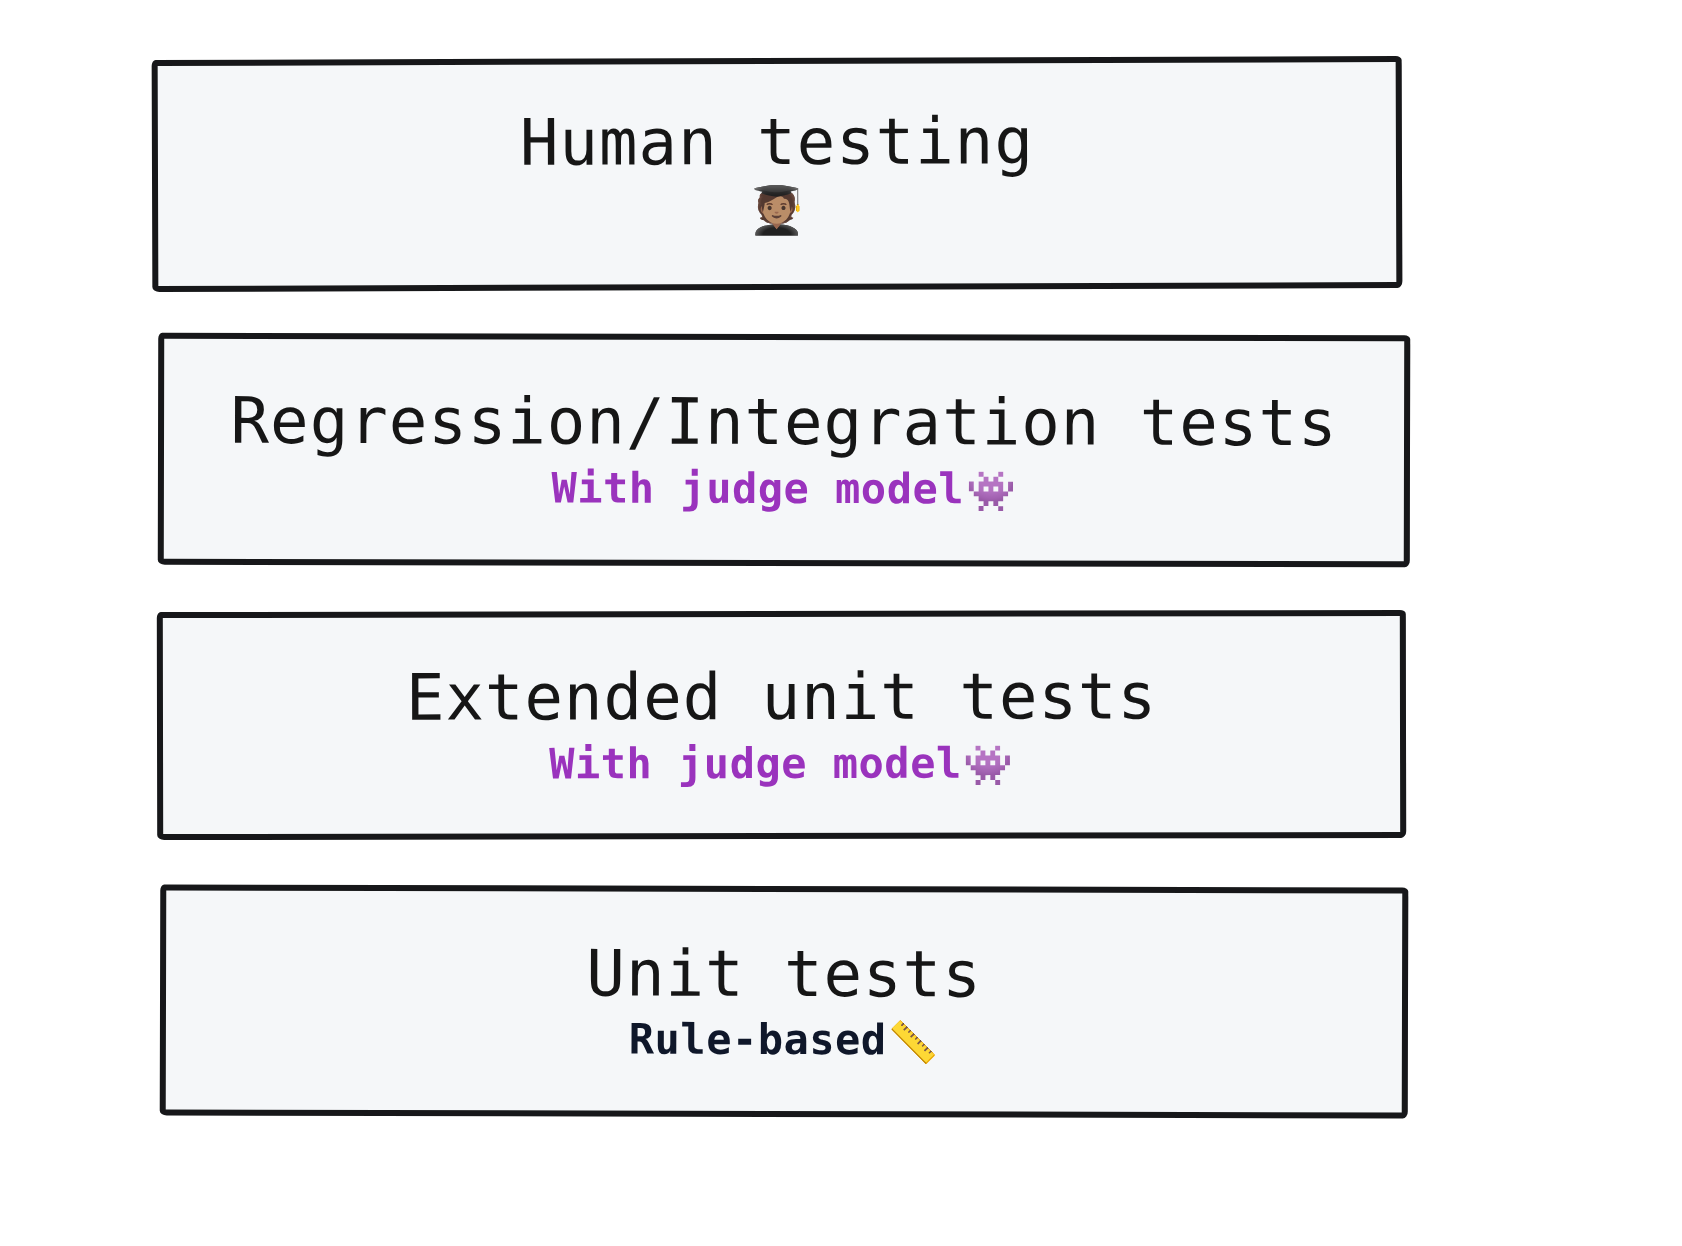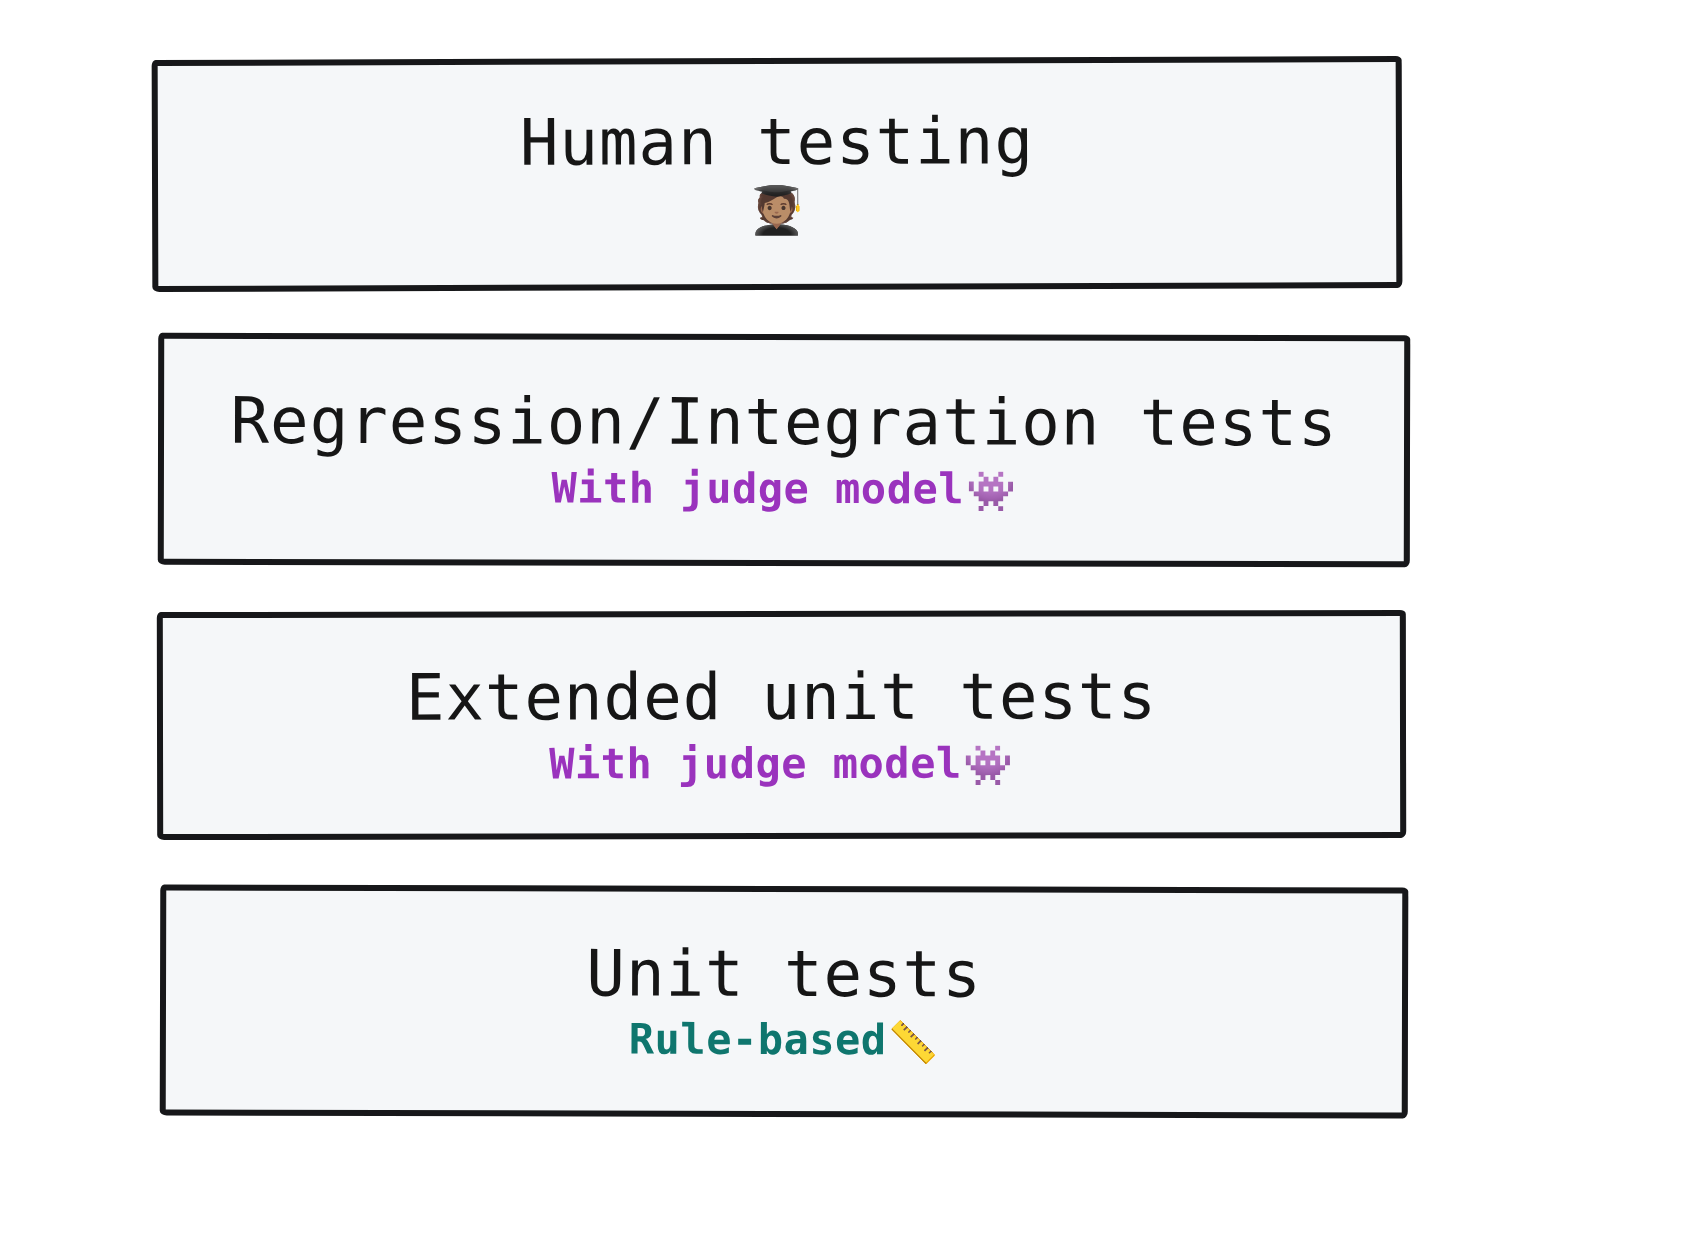--- a/index.html
+++ b/index.html
@@ -157,20 +157,20 @@
       <div class="layer-sub" id="sub-extended" style="color: rgb(154, 51, 189);">
         <span>With judge model</span>
           <span class="sub-emoji">👾</span>
       </div>
     </div>
   </div>
 
   <div class="layer-box" id="box-unit" style="background: rgb(245, 247, 249);">
     <div class="layer-inner">
       <div class="layer-title">Unit tests</div>
-      <div class="layer-sub" id="sub-unit" style="color: #0f766e;">
+      <div class="layer-sub" id="sub-unit" style="color: #0f172a;">
         <span>Rule-based</span>
           <span class="sub-emoji">📏</span>
       </div>
     </div>
   </div>
 
 </div>
 
 </body></html>

